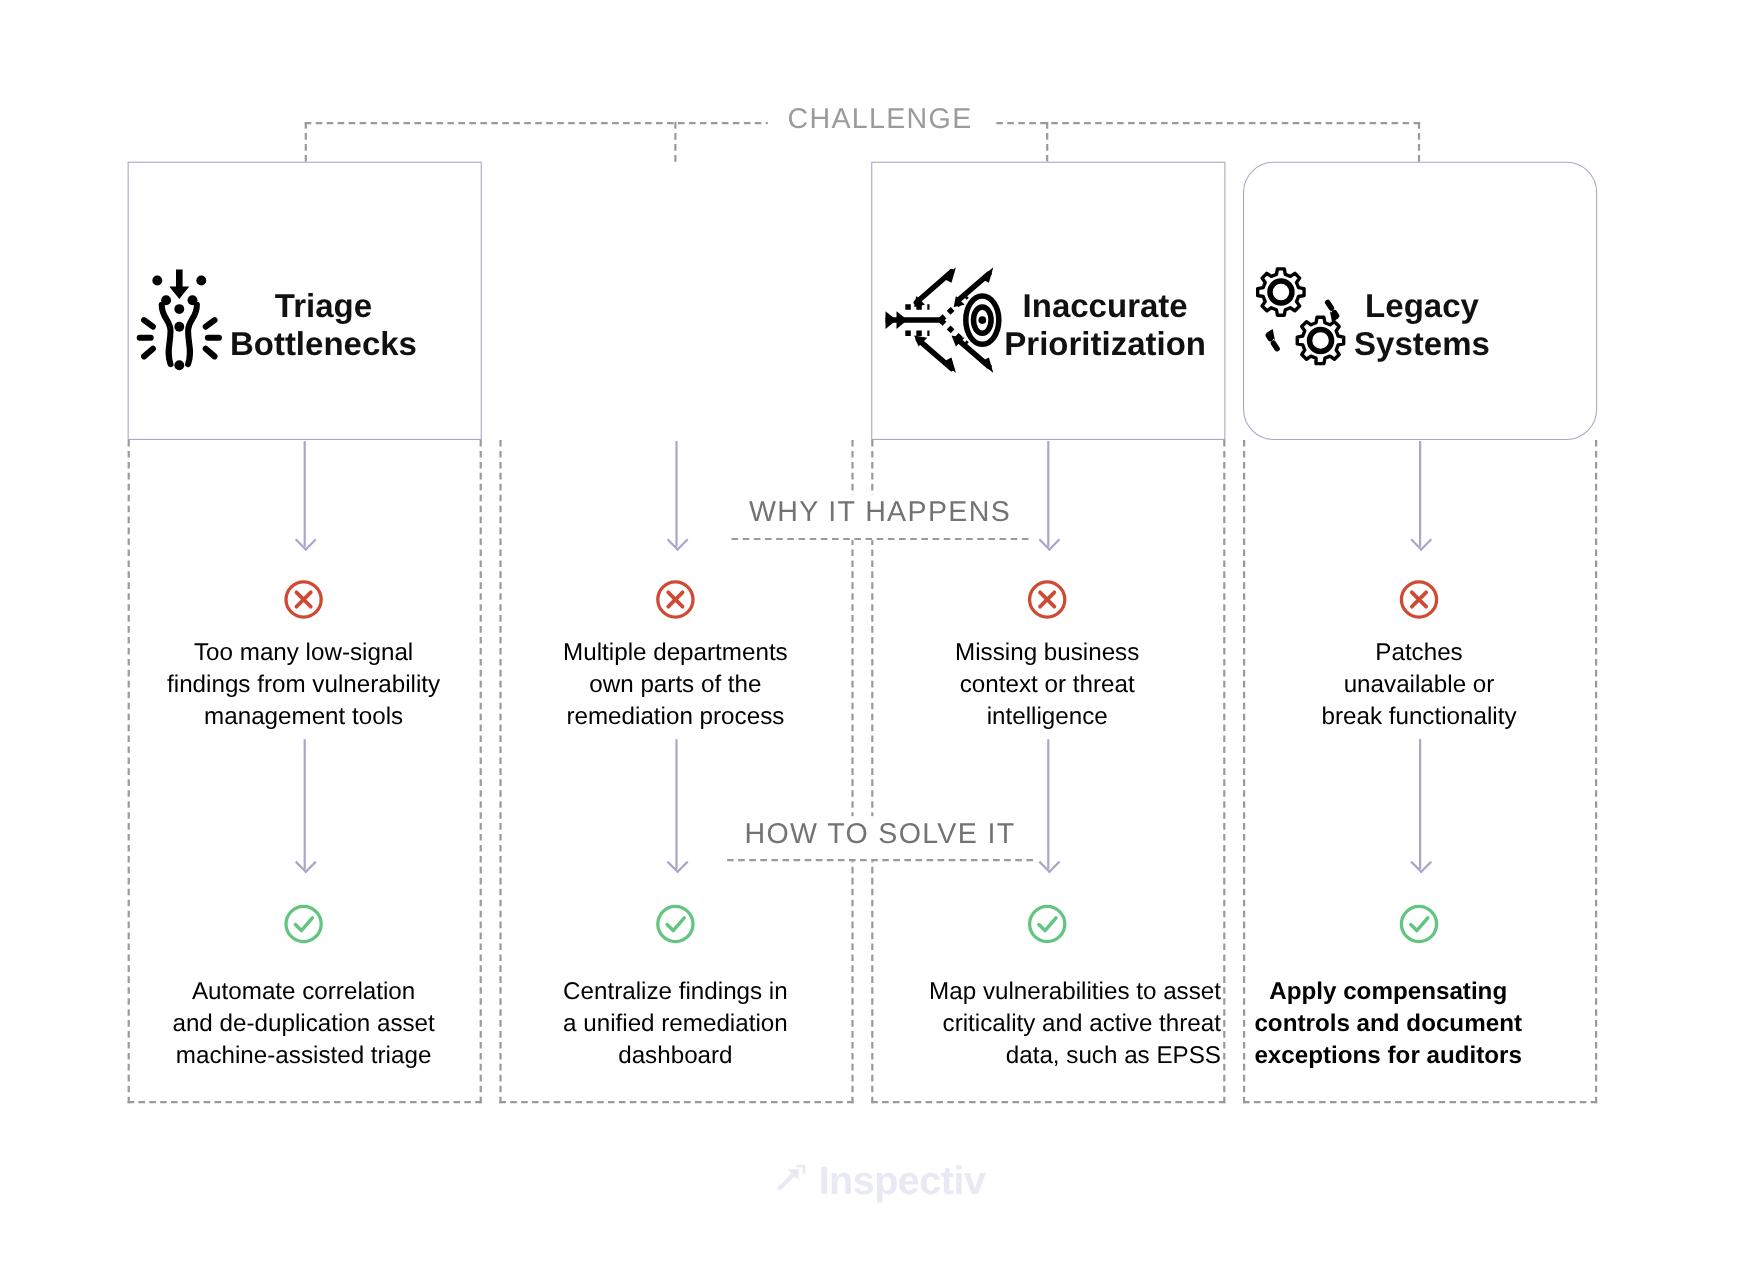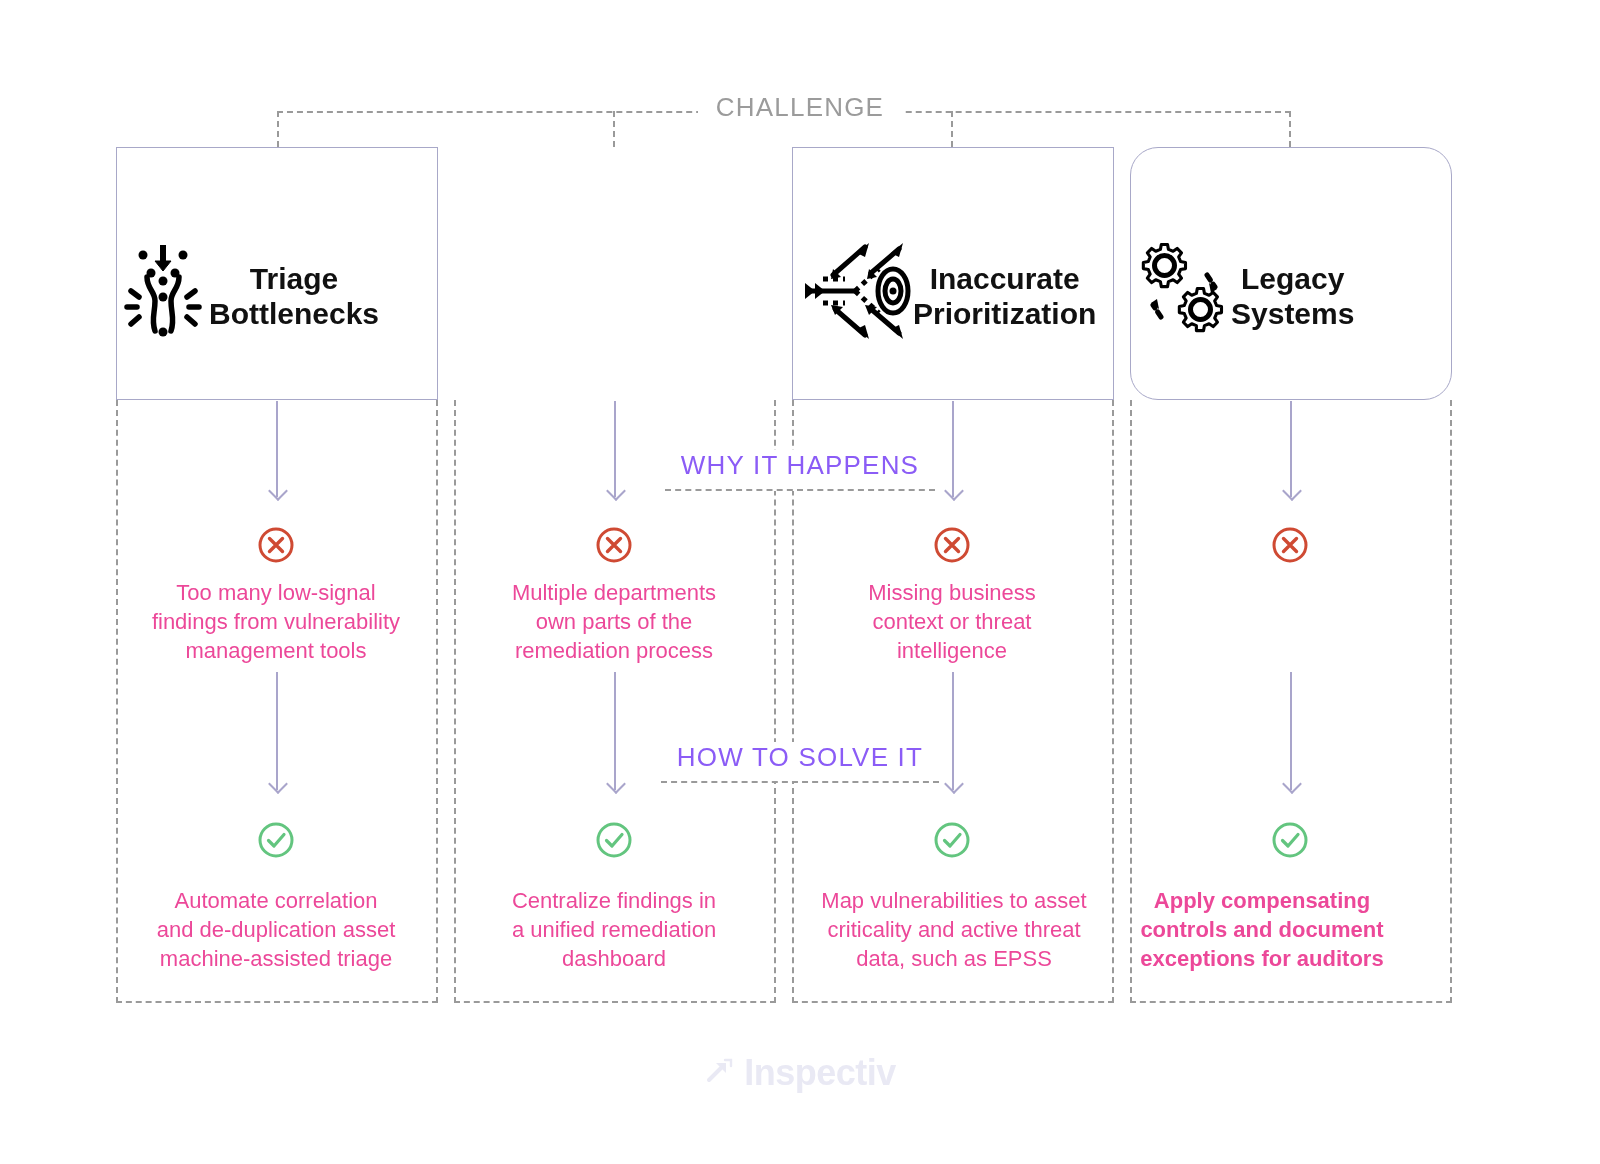--- a/index.html
+++ b/index.html
@@ -91,21 +91,21 @@
   }
 
   
   .section-label {
     position: absolute;
     left: 0;
     width: 1600px;
     text-align: center;
     font-size: 26px;
     letter-spacing: 1.2px;
-    color: #8b5cf6;
+    color: #737373;
     pointer-events: none;
   }
   .section-label span {
     position: relative;
     display: inline-block;
     background: #ffffff;
     padding: 0 16px 8px 16px;
     border-bottom: 2px dashed #9a9a9a;
   }
 
@@ -131,21 +131,21 @@
   
   .status-icon {
     position: absolute;
     width: 40px;
     height: 40px;
   }
   .body-text {
     position: absolute;
     font-size: 22px;
     line-height: 1.32;
-    color: #ec4899;
+    color: #000000;
     text-align: center;
     white-space: pre-line;
   }
 
   
   .footer-logo {
     position: absolute;
     left: 0;
     top: 1052px;
     width: 1600px;
@@ -317,20 +317,23 @@
 
   <div class="body-text" style="left:126px;  top:578px; width:300px;">Too many low-signal
 findings from vulnerability
 management tools</div>
   <div class="body-text" style="left:464px;  top:578px; width:300px;">Multiple departments
 own parts of the
 remediation process</div>
   <div class="body-text" style="left:802px;  top:578px; width:300px;">Missing business
 context or threat
 intelligence</div>
+  <div class="body-text" style="left:1140px; top:578px; width:300px;">Patches
+unavailable or
+break functionality</div>
 
   <div class="arrow" style="left:276px;  top:672px; height:118px;"></div>
   <div class="arrow" style="left:614px;  top:672px; height:118px;"></div>
   <div class="arrow" style="left:952px;  top:672px; height:118px;"></div>
   <div class="arrow" style="left:1290px; top:672px; height:118px;"></div>
 
   <div class="section-label" style="top:742px;">
     <span>HOW TO SOLVE IT</span>
   </div>
 
@@ -358,21 +361,21 @@
       <path d="M12.5 20.5 L18 26 L28 14.5" fill="none" stroke="#63c57f" stroke-width="3.2" stroke-linecap="round" stroke-linejoin="round"></path>
     </svg>
   </div>
 
   <div class="body-text" style="left:124px;  top:886px; width:304px;">Automate correlation
 and de-duplication asset
 machine-assisted triage</div>
   <div class="body-text" style="left:462px;  top:886px; width:304px;">Centralize findings in
 a unified remediation
 dashboard</div>
-  <div class="body-text" style="left:798px;  top:886px; width:312px;">Map vulnerabilities to asset
+  <div class="body-text" style="left:798px;  top:886px; width:312px;text-align:right;">Map vulnerabilities to asset
 criticality and active threat
 data, such as EPSS</div>
   <div class="body-text" style="left:1110px; top:886px; width:304px;font-weight:bold;">Apply compensating
 controls and document
 exceptions for auditors</div>
 
   <div class="footer-logo">
     <span class="logo-mark">
       <svg width="30" height="30" viewBox="0 0 30 30">
         <g stroke="#e9e9f4" fill="#e9e9f4">

